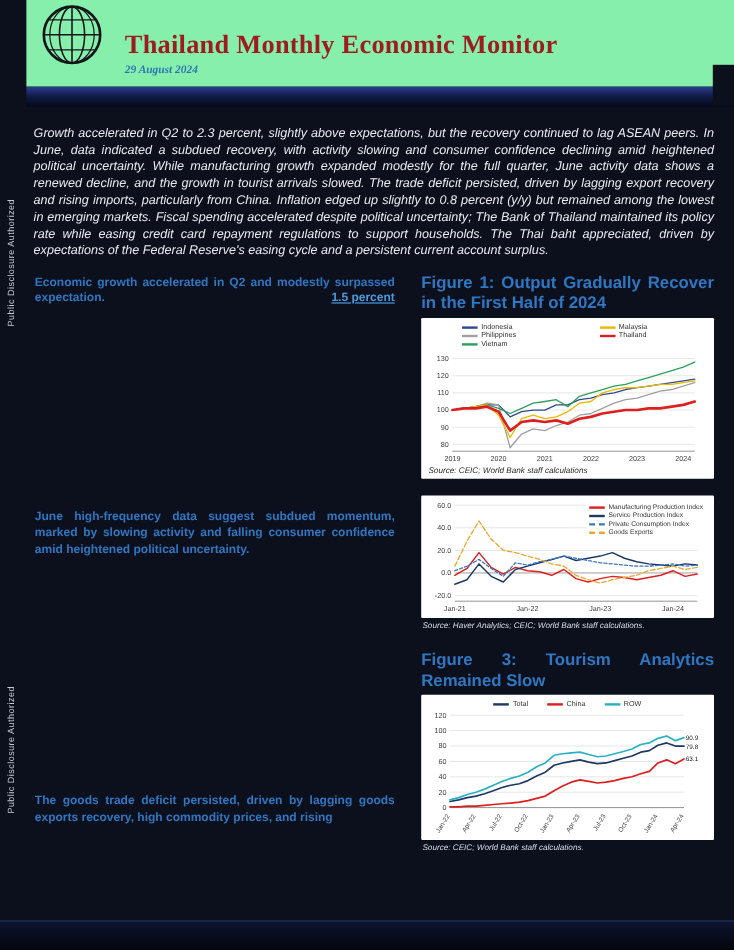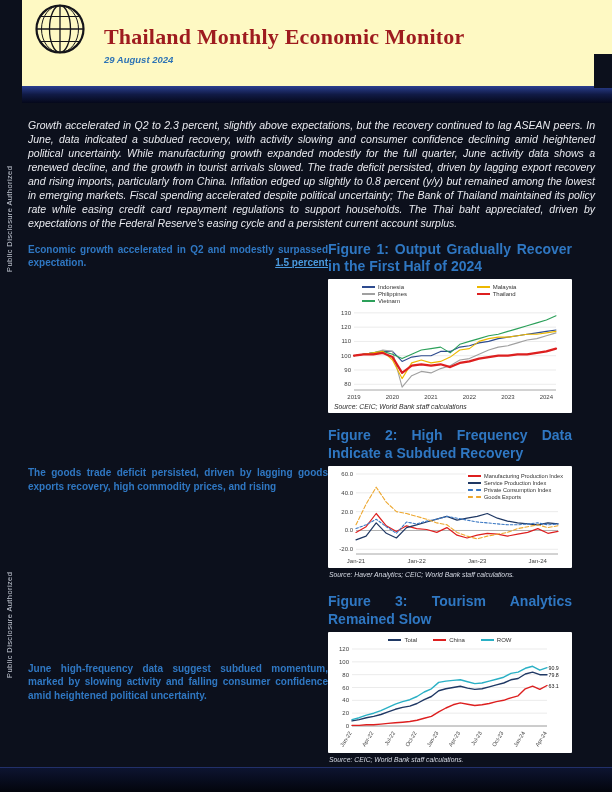--- a/index.html
+++ b/index.html
@@ -5,32 +5,32 @@
   html,body{margin:0;padding:0;background:#0c101c;}
   body{width:612px;height:792px;font-family:"Liberation Sans",sans-serif;-webkit-font-smoothing:antialiased;}
   .page{position:relative;width:612px;height:792px;background:#0c101c;overflow:hidden;}
 
   
   .disclosure{position:absolute;left:5px;width:170px;font-size:7.5px;color:#c6cbd6;letter-spacing:.4px;
     transform:rotate(-90deg);transform-origin:0 0;white-space:nowrap;}
   .d1{top:272px;} .d2{top:678px;}
 
   
-  .header{position:relative;margin-left:22px;height:86px;background:#fef9c3;display:flex;align-items:flex-start;}
+  .header{position:relative;margin-left:22px;height:72px;background:#86efac;display:flex;align-items:flex-start;}
   .logo{margin:3px 0 0 12px;flex:0 0 auto;}
   .header-text{margin:24px 0 0 18px;}
   .page-title{margin:0;font-family:"Liberation Serif",serif;font-weight:bold;font-size:22px;color:#9e1b1e;letter-spacing:.2px;}
-  .pub-date{margin-top:4px;font-size:9.5px;font-weight:bold;font-style:italic;color:#2e74b5;}
+  .pub-date{margin-top:4px;font-size:9.5px;font-weight:bold;font-style:italic;color:#2e74b5;font-family:Liberation Serif, serif;}
   .corner-block{position:absolute;right:0;top:54px;width:18px;height:34px;background:#0c101c;}
   .header-bar{margin-left:22px;height:17px;background:linear-gradient(180deg,#2b3f8f 0%,#101a45 50%,#05081a 100%);}
 
   
   .content{padding:15px 17px 0 28px;}
   .intro{margin:0 0 10px 0;font-size:10.5px;font-style:italic;color:#e9eaef;line-height:1.34;text-align:justify;}
-  .columns{display:flex;align-items:flex-start;}
+  .columns{display:flex;gap:22px;align-items:flex-start;justify-content:flex-end;}
   .left-col{flex:0 0 300px;}
   .right-col{flex:0 0 244px;}
 
   .blue-block{margin:0;font-size:10px;font-weight:bold;color:#2f77c2;line-height:1.38;text-align:justify;}
   .b1{margin-top:2px;}
   .b2{margin-top:168px;}
   .b3{margin-top:196px;}
   .pct-link{float:right;color:#4a9ade;text-decoration:underline;cursor:pointer;}
 
   .figure{margin:0;}
@@ -89,22 +89,22 @@
   <main class="content">
     <p class="intro">Growth accelerated in Q2 to 2.3 percent, slightly above expectations, but the recovery continued to lag ASEAN peers. In June, data indicated a subdued recovery, with activity slowing and consumer confidence declining amid heightened political uncertainty. While manufacturing growth expanded modestly for the full quarter, June activity data shows a renewed decline, and the growth in tourist arrivals slowed. The trade deficit persisted, driven by lagging export recovery and rising imports, particularly from China. Inflation edged up slightly to 0.8 percent (y/y) but remained among the lowest in emerging markets. Fiscal spending accelerated despite political uncertainty; The Bank of Thailand maintained its policy rate while easing credit card repayment regulations to support households. The Thai baht appreciated, driven by expectations of the Federal Reserve's easing cycle and a persistent current account surplus.</p>
 
     <div class="columns">
 
       <div class="left-col">
         <p class="blue-block b1">
           <span>Economic growth accelerated in Q2 and modestly surpassed expectation.</span>
           <a class="pct-link">1.5 percent</a>
         </p>
+        <p class="blue-block b2">June high-frequency data suggest subdued momentum, marked by slowing activity and falling consumer confidence amid heightened political uncertainty.</p>
         <p class="blue-block b3">The goods trade deficit persisted, driven by lagging goods exports recovery, high commodity prices, and rising</p>
-        <p class="blue-block b2">June high-frequency data suggest subdued momentum, marked by slowing activity and falling consumer confidence amid heightened political uncertainty.</p>
       </div>
 
       <div class="right-col">
 
         <section class="figure fig1-sec">
           <h3 class="fig-title">Figure 1: Output Gradually Recover in the First Half of 2024</h3>
           <div class="card">
             <div class="legend lg-grid">
                 <span class="lg-item">
                   <span class="lg-mark" style="background: rgb(46, 75, 143);"></span>
@@ -151,21 +151,20 @@
                   <polyline points="22.0,49.7 31.6,48.3 41.2,46.9 50.9,44.0 60.5,45.4 70.1,81.1 79.7,69.7 89.3,65.4 99.0,66.9 108.6,62.6 118.2,59.7 127.8,54.0 137.4,52.6 147.0,48.3 156.7,44.0 166.3,41.1 175.9,39.7 185.5,36.9 195.1,34.0 204.8,32.6 214.4,29.7 224.0,26.9" fill="none" stroke="#a0a0a0" stroke-width="1.1" stroke-linejoin="round" stroke-linecap="round"></polyline>
                   <polyline points="22.0,49.7 31.6,48.3 41.2,46.9 50.9,45.4 60.5,48.3 70.1,52.6 79.7,48.3 89.3,44.0 99.0,42.6 108.6,41.1 118.2,46.9 127.8,38.3 137.4,35.4 147.0,32.6 156.7,29.7 166.3,28.3 175.9,25.4 185.5,22.6 195.1,19.7 204.8,16.9 214.4,14.0 224.0,9.7" fill="none" stroke="#2ca05a" stroke-width="1.1" stroke-linejoin="round" stroke-linecap="round"></polyline>
                   <polyline points="22.0,49.7 31.6,48.3 41.2,46.9 50.9,45.4 60.5,54.0 70.1,72.6 79.7,56.9 89.3,54.0 99.0,56.9 108.6,55.4 118.2,51.1 127.8,44.0 137.4,42.6 147.0,35.4 156.7,32.6 166.3,31.1 175.9,31.1 185.5,29.7 195.1,28.3 204.8,28.3 214.4,26.9 224.0,25.4" fill="none" stroke="#edb800" stroke-width="1.1" stroke-linejoin="round" stroke-linecap="round"></polyline>
                   <polyline points="22.0,49.7 31.6,48.3 41.2,48.3 50.9,46.9 60.5,51.1 70.1,66.9 79.7,59.7 89.3,58.3 99.0,59.7 108.6,58.3 118.2,61.1 127.8,56.9 137.4,55.4 147.0,52.6 156.7,51.1 166.3,49.7 175.9,49.7 185.5,48.3 195.1,48.3 204.8,46.9 214.4,45.4 224.0,42.6" fill="none" stroke="#dd1f1f" stroke-width="2.2" stroke-linejoin="round" stroke-linecap="round"></polyline>
                 </svg></div>
             <div class="source in-card">Source: CEIC; World Bank staff calculations</div>
           </div>
         </section>
 
         <section class="figure fig2-sec">
-          <h3 class="fig-title">Figure 2: High Frequency Data Indicate a Subdued Recovery</h3>
           <div class="card">
             <div class="legend lg-stack">
                 <span class="lg-item">
                   <span class="lg-mark" style="background: rgb(221, 31, 31);"></span>
                   <span class="lg-label">Manufacturing Production Index</span>
                 </span>
                 <span class="lg-item">
                   <span class="lg-mark" style="background: rgb(31, 56, 100);"></span>
                   <span class="lg-label">Service Production Index</span>
                 </span>

